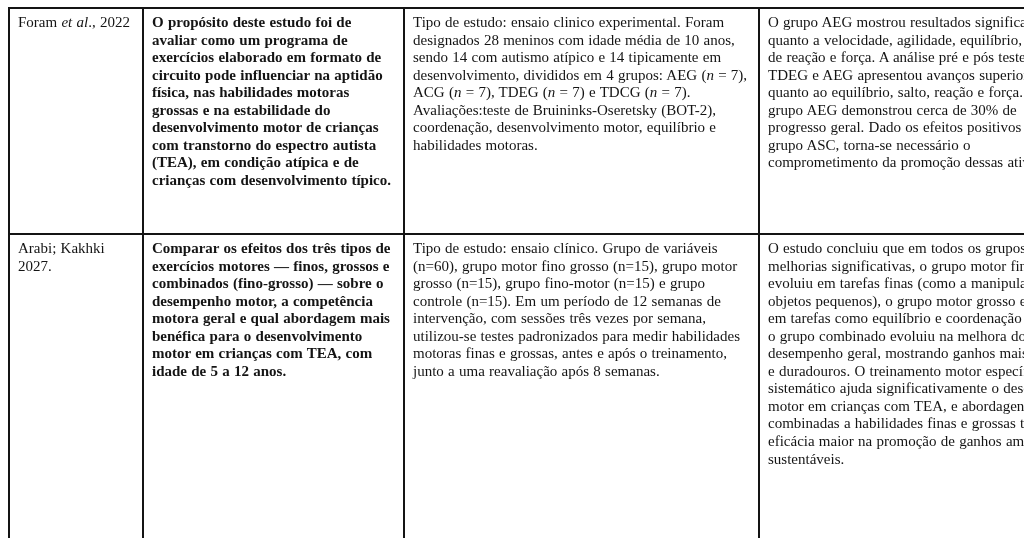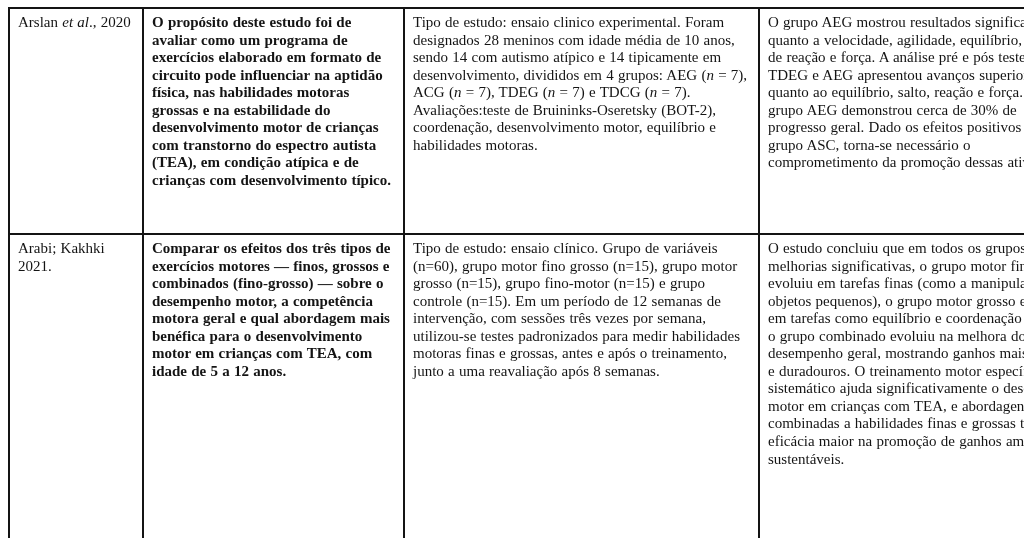--- a/index.html
+++ b/index.html
@@ -45,26 +45,26 @@
   tr.row-2 td { height: 293px; }
   em { font-style: italic; }
 </style>
 </head>
 <body>
 
 <div class="page">
   <table class="review-table">
     <tbody>
       <tr class="row-1">
-        <td class="col-author"><span>Arslan </span><em>et al</em><span>., 2020</span></td>
+        <td class="col-author"><span>Foram </span><em>et al</em><span>., 2022</span></td>
         <td class="col-objective"><span>O propósito deste estudo foi de avaliar como um programa de exercícios elaborado em formato de circuito pode influenciar na aptidão física, nas habilidades motoras grossas e na estabilidade do desenvolvimento motor de crianças com transtorno do espectro autista (TEA), em condição atípica e de crianças com desenvolvimento típico.</span></td>
         <td class="col-method"><span>Tipo de estudo: ensaio clinico experimental. Foram designados 28 meninos com idade média de 10 anos,  sendo 14 com autismo atípico e 14 tipicamente em desenvolvimento, divididos em 4 grupos: AEG (</span><em>n</em><span> = 7), ACG (</span><em>n</em><span> = 7), TDEG (</span><em>n</em><span> = 7) e TDCG (</span><em>n</em><span> = 7). Avaliações:teste de Bruininks-Oseretsky (BOT-2), coordenação, desenvolvimento motor, equilíbrio e habilidades motoras.</span></td>
         <td class="col-results"><span>O grupo AEG mostrou resultados significativos quanto a velocidade, agilidade, equilíbrio, tempos de reação e força. A análise pré e pós teste para TDEG e AEG apresentou avanços superiores quanto ao equilíbrio, salto, reação e força. Já o grupo AEG demonstrou cerca de 30% de progresso geral. Dado os efeitos positivos do grupo ASC, torna-se necessário o comprometimento da promoção dessas atividades.</span></td>
       </tr>
       <tr class="row-2">
-        <td class="col-author"><span>Arabi; Kakhki 2021.</span></td>
+        <td class="col-author"><span>Arabi; Kakhki 2027.</span></td>
         <td class="col-objective"><span>Comparar os efeitos dos três tipos de exercícios motores — finos, grossos e combinados (fino-grosso) — sobre o desempenho motor,  a competência motora geral e qual abordagem mais benéfica para o desenvolvimento motor em crianças com TEA, com idade de 5 a 12 anos.</span></td>
         <td class="col-method"><span>Tipo de estudo: ensaio clínico. Grupo de variáveis (n=60), grupo motor fino grosso (n=15), grupo motor grosso (n=15), grupo fino-motor (n=15) e grupo controle (n=15). Em um período de 12 semanas de intervenção, com sessões três vezes por semana, utilizou-se testes padronizados para medir habilidades motoras finas e grossas, antes e após o treinamento, junto a uma reavaliação após 8 semanas.</span></td>
         <td class="col-results"><span>O estudo concluiu que em todos os grupos houve melhorias significativas, o grupo motor fino evoluiu em tarefas finas (como a manipulação de objetos pequenos), o grupo motor grosso evoluiu em tarefas como equilíbrio e coordenação ampla e o grupo combinado evoluiu na melhora do desempenho geral, mostrando ganhos mais amplos e duradouros. O treinamento motor específico e sistemático ajuda significativamente o desempenho motor em crianças com TEA, e abordagens combinadas a habilidades finas e grossas tem uma eficácia maior na promoção de ganhos amplos e sustentáveis.</span></td>
       </tr>
     </tbody>
   </table>
 </div>
 
 </body></html>

